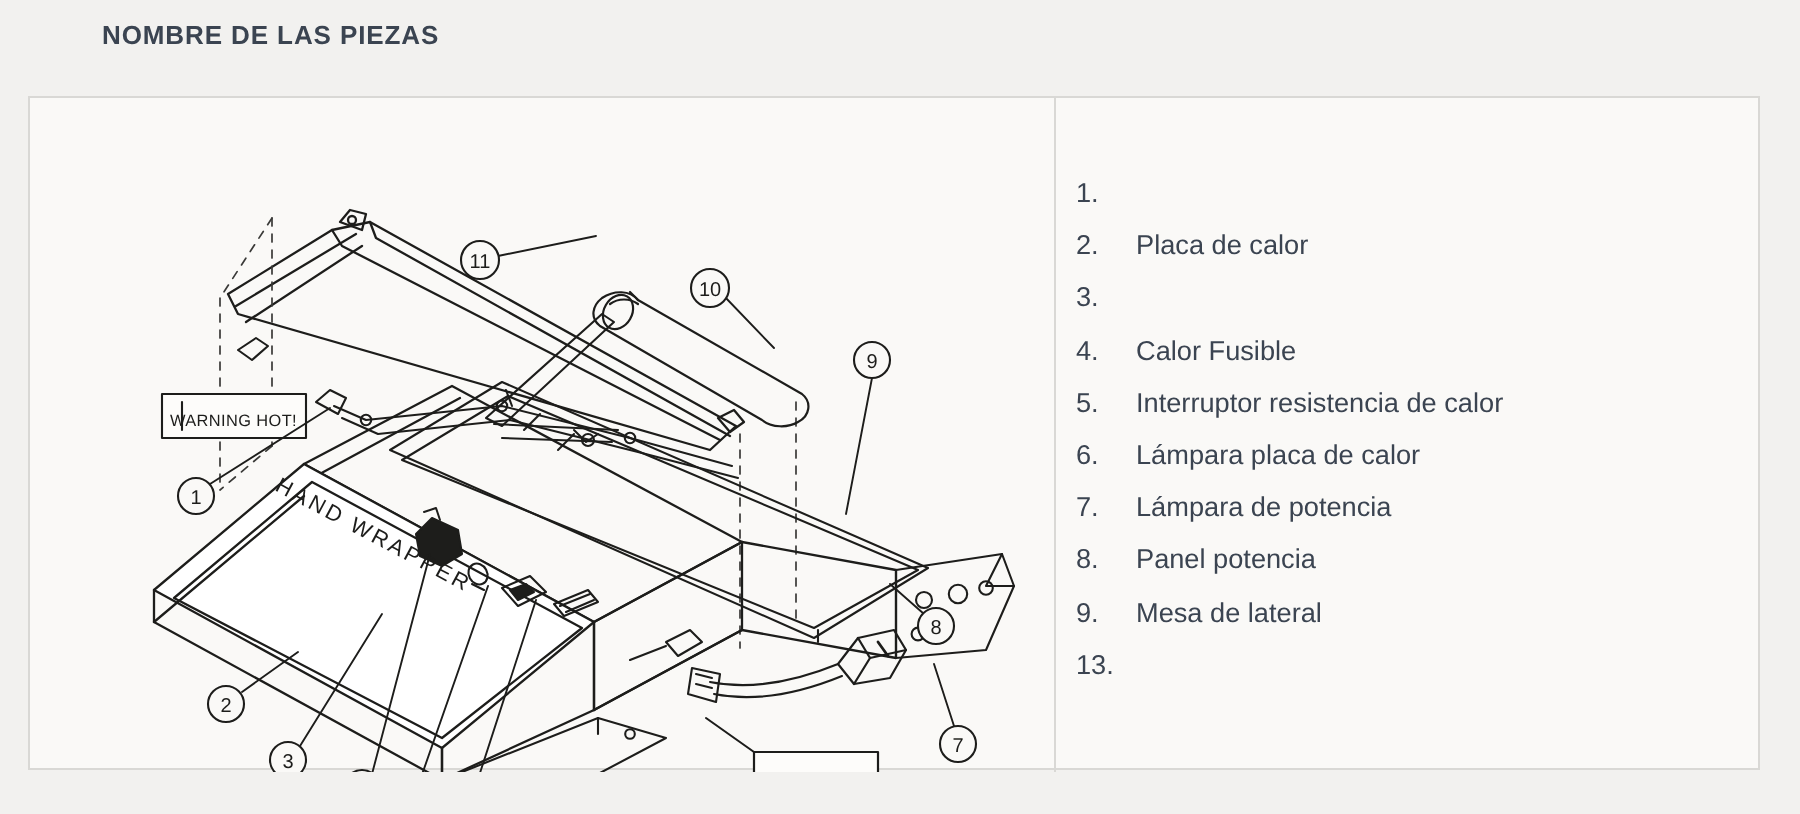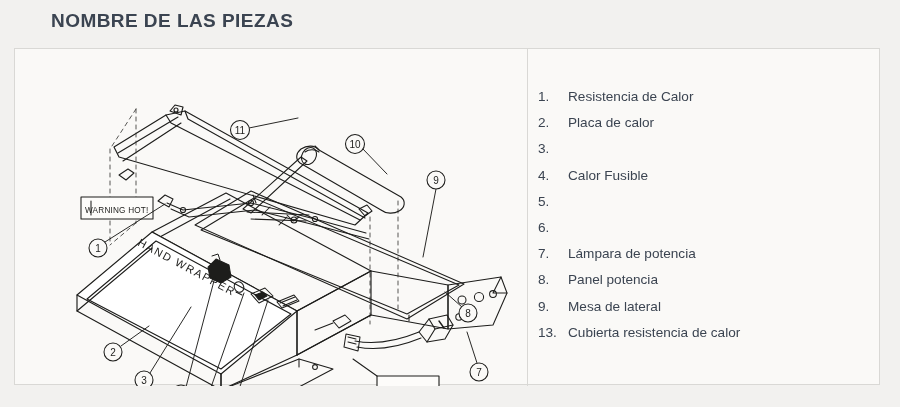--- a/index.html
+++ b/index.html
@@ -5,21 +5,21 @@
   html,body{margin:0;padding:0;}
   body{
     width:900px;height:407px;
     background:#f2f1ef;
     font-family:"Liberation Sans", sans-serif;
     overflow:hidden;
     position:relative;
   }
   #page-title{
     position:absolute;left:51px;top:10px;
-    font-size:19px;font-weight:bold;
+    font-size:13px;font-weight:bold;
     letter-spacing:.45px;
     color:#3b4451;
     white-space:nowrap;
   }
   #frame{
     position:absolute;left:14px;top:48px;
     width:866px;height:337px;
     border:1px solid #d9d8d5;
     background:#faf9f7;
     box-sizing:border-box;
@@ -272,50 +272,50 @@
       <text id="warning-text" x="70" y="164" font-family="Liberation Sans, sans-serif" font-size="8.2" letter-spacing="0.2" fill="#1d1d1b">WARNING HOT!</text>
 
       <text x="369" y="349" font-family="Liberation Sans, sans-serif" font-size="8.5" fill="#1d1d1b">2</text>
       <text x="378" y="351" font-family="Liberation Sans, sans-serif" font-size="16" font-weight="bold" fill="#1d1d1b">CE</text>
     </svg>
   </div>
 
   <div id="parts-list">
     <div class="part-row">
       <span class="part-num">1.</span>
-      <span class="part-label">Resistencia de Calor</span>
     </div>
     <div class="part-row">
       <span class="part-num">2.</span>
       <span class="part-label">Placa de calor</span>
     </div>
     <div class="part-row">
       <span class="part-num">3.</span>
     </div>
     <div class="part-row">
       <span class="part-num">4.</span>
       <span class="part-label">Calor Fusible</span>
     </div>
     <div class="part-row">
       <span class="part-num">5.</span>
+      <span class="part-label">Interruptor resistencia de calor</span>
     </div>
     <div class="part-row">
       <span class="part-num">6.</span>
+      <span class="part-label">Lámpara placa de calor</span>
     </div>
     <div class="part-row">
       <span class="part-num">7.</span>
       <span class="part-label">Lámpara de potencia</span>
     </div>
     <div class="part-row">
       <span class="part-num">8.</span>
       <span class="part-label">Panel potencia</span>
     </div>
     <div class="part-row">
       <span class="part-num">9.</span>
       <span class="part-label">Mesa de lateral</span>
     </div>
     <div class="part-row">
       <span class="part-num">13.</span>
-      <span class="part-label">Cubierta resistencia de calor</span>
     </div>
   </div>
 
 </div>
 
 </body></html>

